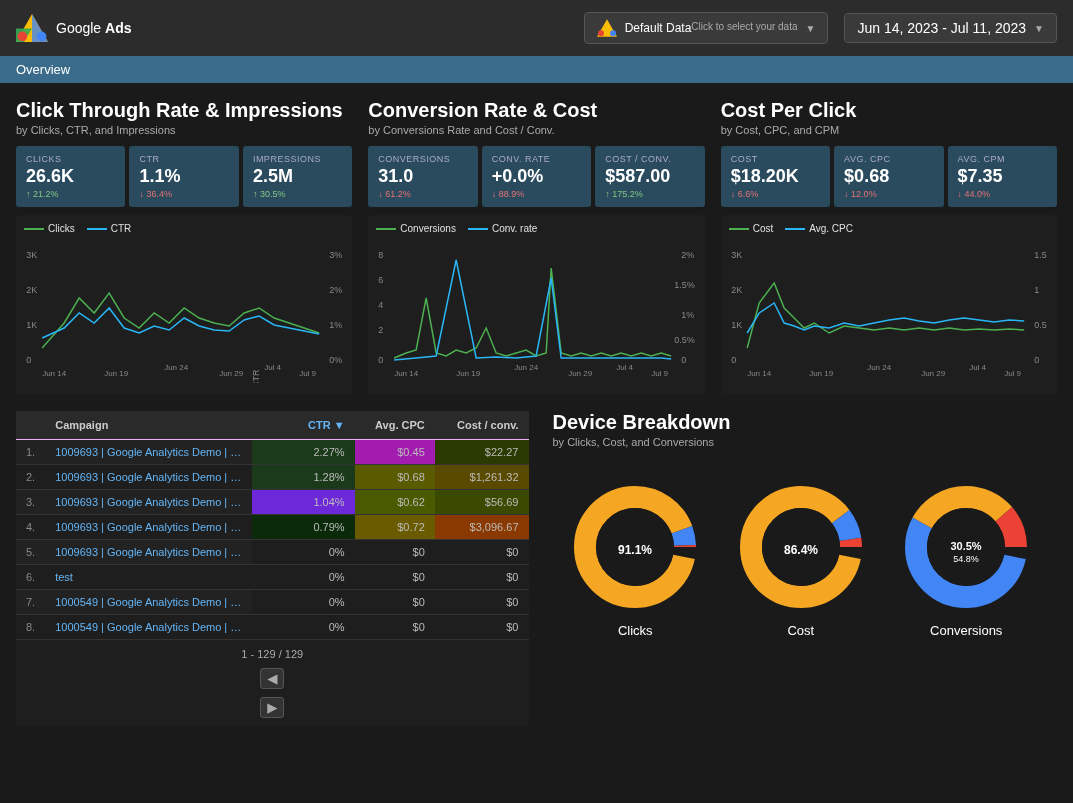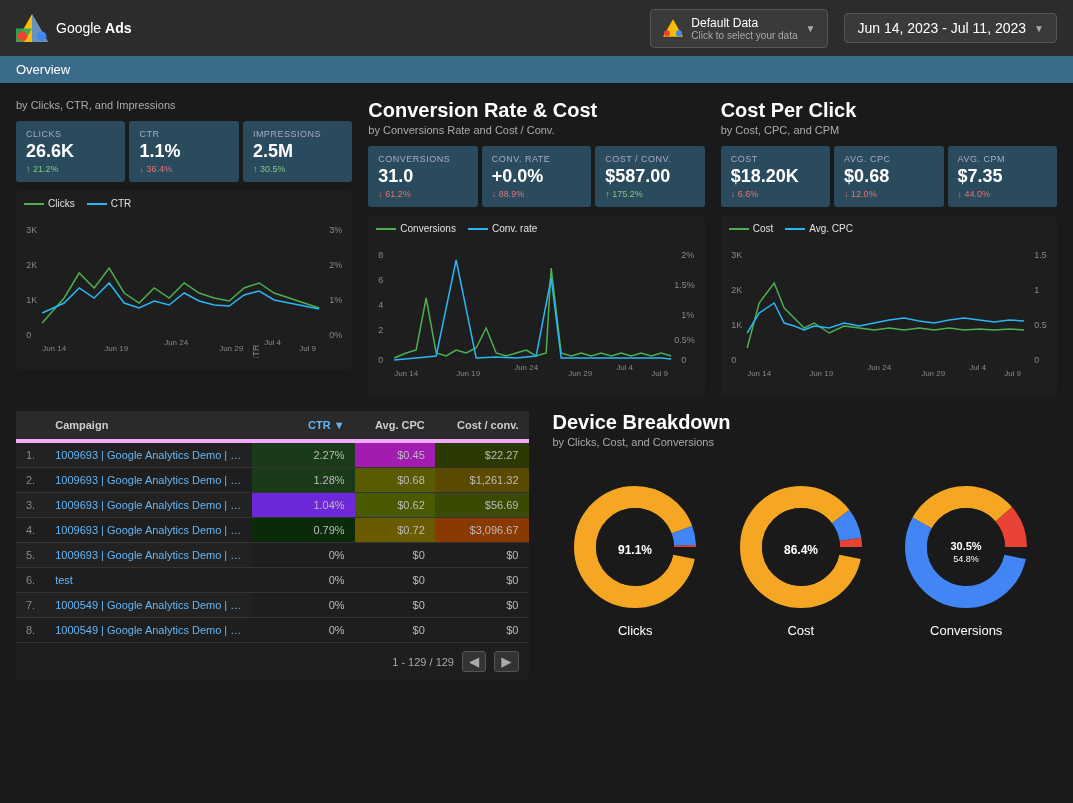--- a/index.html
+++ b/index.html
@@ -5,21 +5,21 @@
     * { box-sizing: border-box; margin: 0; padding: 0; }
     body { background: #1a1a1a; color: #e0e0e0; font-family: 'Arial', sans-serif; font-size: 12px; width: 1073px; min-height: 803px; overflow-x: hidden; }
 
     
     .header { background: #2c2c2c; display: flex; align-items: center; padding: 8px 16px; gap: 16px; height: 56px; }
     .logo { display: flex; align-items: center; gap: 8px; }
     .logo-triangle { width: 32px; height: 28px; position: relative; }
     .logo-text { font-size: 14px; font-weight: 300; color: #fff; letter-spacing: 0; }
     .logo-text span { font-weight: 700; }
     .data-selector { background: #3a3a3a; border: 1px solid #555; border-radius: 4px; padding: 6px 12px; display: flex; align-items: center; gap: 8px; cursor: pointer; margin-left: auto; }
-    .data-selector-text { display: flex; flex-direction: column; }
+    .data-selector-text { display: flex; flex-direction: row; }
     .data-selector-title { font-size: 12px; color: #fff; }
     .data-selector-sub { font-size: 10px; color: #aaa; }
     .date-range { background: #3a3a3a; border: 1px solid #555; border-radius: 4px; padding: 6px 12px; display: flex; align-items: center; gap: 8px; cursor: pointer; }
     .date-text { font-size: 14px; color: #fff; }
 
     
     .nav-bar { background: #3a6b8a; padding: 6px 16px; }
     .nav-item { color: #fff; font-size: 13px; font-weight: 500; }
 
     
@@ -47,29 +47,29 @@
     .legend-item { display: flex; align-items: center; gap: 4px; }
     .legend-dot { width: 20px; height: 2px; }
 
     
     .bottom-section { display: grid; grid-template-columns: 1fr 1fr; gap: 16px; }
 
     
     .table-section { background: #1e1e1e; border-radius: 4px; padding: 0; }
     table { width: 100%; border-collapse: collapse; font-size: 11px; }
     thead tr { background: #2a2a2a; }
-    th { padding: 8px 10px; text-align: left; color: #ccc; font-weight: 600; border-bottom: 4px solid #f0abfc; }
+    th { padding: 8px 10px; text-align: left; color: #ccc; font-weight: 600; border-bottom: 1px solid #f0abfc; }
     th.num { text-align: right; }
     td { padding: 6px 10px; border-bottom: 1px solid #333; color: #bbb; }
     td.num { text-align: right; }
     td.link { color: #64b5f6; cursor: pointer; }
     tr:nth-child(odd) td { background: #222; }
     tr:nth-child(even) td { background: #1e1e1e; }
 
-    .pagination { display: flex; justify-content: flex-end; align-items: center; gap: 8px; padding: 8px 10px; color: #aaa; font-size: 11px; }
+    .pagination { display: flex; justify-content: flex-end; align-items: center; gap: 8px; padding: 8px 10px; color: #aaa; font-size: 11px; flex-direction: column; }
     .page-btn { background: #333; border: 1px solid #555; border-radius: 3px; padding: 2px 6px; cursor: pointer; color: #aaa; }
 
     
     .device-section { padding: 0 8px; }
     .donuts-row { display: flex; justify-content: space-around; align-items: center; margin-top: 20px; }
     .donut-item { text-align: center; }
     .donut-label { font-size: 13px; color: #fff; margin-top: 8px; font-weight: 500; }
 
     
     .row-num { color: #888; width: 20px; }
@@ -122,20 +122,21 @@
 
 <div class="nav-bar">
   <span class="nav-item">Overview</span>
 </div>
 
 <div class="main">
 
   <div class="three-col">
 
     <div>
+      <div class="section-title">Click Through Rate &amp; Impressions</div>
       <div class="section-sub">by Clicks, CTR, and Impressions</div>
       <div class="metric-cards">
         <div class="metric-card">
           <div class="metric-label">Clicks</div>
           <div class="metric-value">26.6K</div>
           <div class="metric-change up">↑ 21.2%</div>
         </div>
         <div class="metric-card">
           <div class="metric-label">CTR</div>
           <div class="metric-value">1.1%</div>

